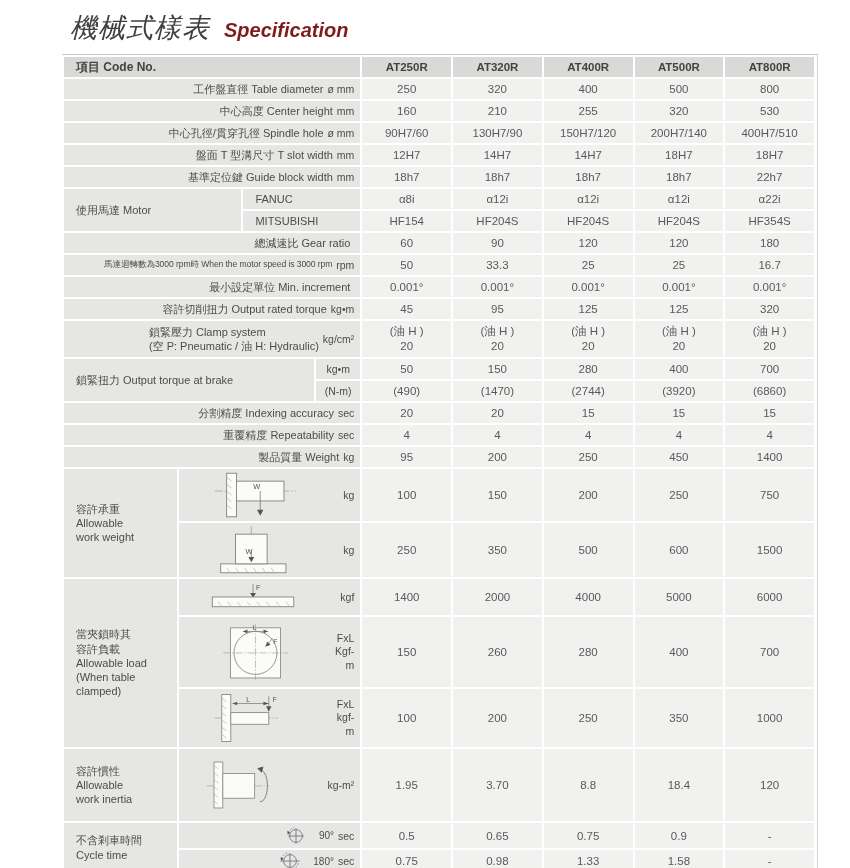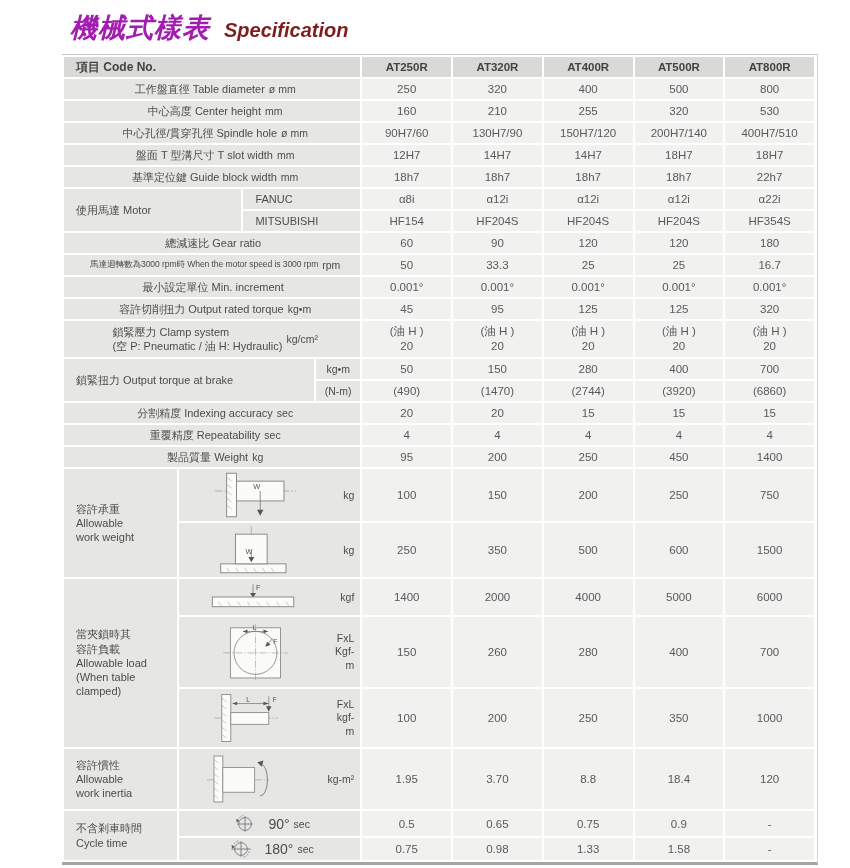--- a/index.html
+++ b/index.html
@@ -2,42 +2,42 @@
 <html><head>
 <meta charset="utf-8">
 <style>
   * { box-sizing: border-box; }
   body {
     margin: 0; width: 850px; height: 868px; background: #ffffff;
     font-family: "Liberation Sans", sans-serif; color: #4e4e4c;
   }
   .page { padding: 6px 30px 0 62px; }
   .title-block { margin: 4px 0 8px 8px; display: flex; align-items: baseline; gap: 14px; }
-  .title-zh { font-style: italic; font-weight: bold; font-size: 27px; color: #a21caf; letter-spacing: 1px; }
+  .title-zh { font-style: italic; font-weight: normal; font-size: 27px; color: #404040; letter-spacing: 1px; }
   .title-en { font-style: italic; font-weight: bold; font-size: 20px; color: #7f1d1d; }
   .table-wrap { width: 756px; border-top: 1px solid #c6c6c4; border-bottom: 3px solid #a5a5a3; border-right: 1px solid #d4d4d2; }
   table { border-collapse: separate; border-spacing: 2px; table-layout: fixed; width: 754px; }
   td { background: #f1f1ef; font-size: 11.5px; text-align: center; vertical-align: middle; padding: 1px 3px; color: #59595b; overflow: hidden; }
   td.lab { background: #e6e6e4; text-align: left; padding: 1px 6px 1px 12px; color: #4c4c4a; font-size: 11px; }
   td.unitcell { background: #e6e6e4; text-align: center; font-size: 10.5px; color: #4c4c4a; padding: 1px 2px; }
   tr.hdr td { background: #d9d9d7; color: #434341; font-weight: bold; font-size: 11.5px; }
   tr.hdr td.lab { background: #d9d9d7; font-size: 12px; }
-  .cellflex { display: flex; justify-content: center; align-items: center; width: 100%; }
+  .cellflex { display: flex; justify-content: flex-end; align-items: center; width: 100%; }
   .unit { color: #4c4c4a; white-space: nowrap; padding-left: 4px; font-size: 10.5px; }
   .ml { white-space: pre-line; line-height: 1.3; }
   .unit.ml { text-align: right; }
   .condensed { font-size: 8.6px; letter-spacing: -0.1px; }
-  .cyc-left { display: flex; align-items: center; gap: 13px; font-size: 14px; color: #4c4c4a; }
+  .cyc-left { display: flex; align-items: center; gap: 13px; font-size: 10px; color: #4c4c4a; }
   tr.r20 > td { height: 20px; }
   tr.r40 > td { height: 36px; }
   tr.r52 > td { height: 52px; }
   tr.r53 > td { height: 53px; }
   tr.r36 > td { height: 36px; }
   tr.r70 > td { height: 70px; }
-  tr.r60 > td { height: 60px; }
+  tr.r60 > td { height: 72px; }
   tr.r25 > td { height: 25px; }
   tr.r23 > td { height: 18px; }
   svg { display: block; }
   svg .sh { fill: #fbfbfa; stroke: #8b8b89; stroke-width: 1; }
   svg .tk { stroke: #b0b0ae; stroke-width: 0.7; }
   svg .cl { stroke: #9a9a98; stroke-width: 0.7; stroke-dasharray: 8 2 1.5 2; fill: none; }
   svg .dm { stroke: #777775; stroke-width: 0.8; fill: none; }
   svg .ah { fill: #555553; stroke: none; }
   svg .t  { font-size: 7.5px; fill: #555553; font-family: "Liberation Sans", sans-serif; }
   svg .rot { stroke: #77777a; fill: none; stroke-width: 1; }

